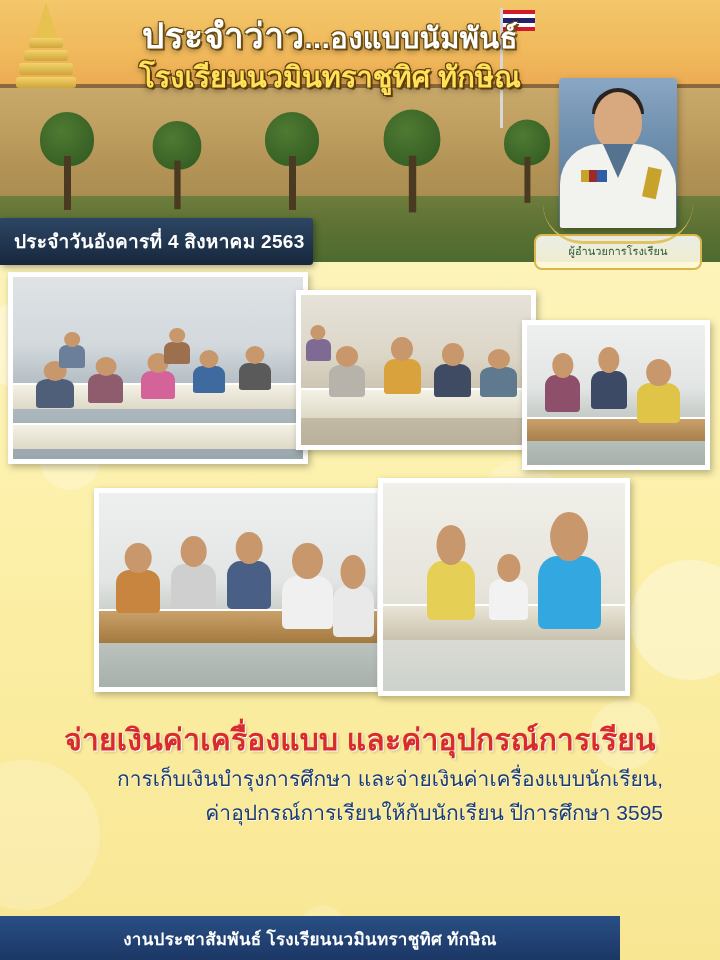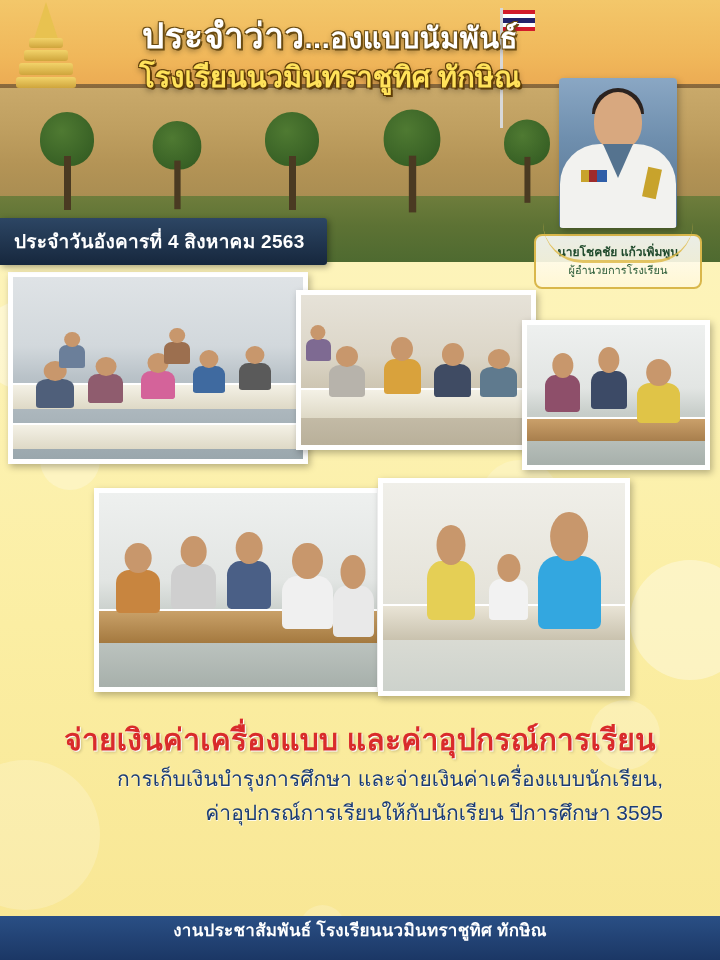--- a/index.html
+++ b/index.html
@@ -101,21 +101,21 @@
     font-size: 29px; font-weight: bold; color: #ffe25a;
     text-shadow: 2px 2px 0 #5e3d07, -1px -1px 0 #5e3d07, 1px -1px 0 #5e3d07, -1px 1px 0 #5e3d07, 0 3px 6px rgba(0,0,0,0.5);
     line-height: 1.2;
   }
 
   
   .date-ribbon {
     position: absolute; left: 0; top: 218px; z-index: 8;
     background: linear-gradient(180deg,#2d4664,#16273d);
     color: #ffffff; font-size: 19px; font-weight: bold;
-    padding: 8px 22px 9px 14px;
+    padding: 8px 8px 9px 14px;
     border-top-right-radius: 3px; border-bottom-right-radius: 3px;
     box-shadow: 2px 2px 6px rgba(0,0,0,0.35);
     letter-spacing: 0.3px;
   }
 
   
   .director {
     position: absolute; right: 18px; top: 78px; width: 168px; z-index: 9;
     text-align: center;
   }
@@ -203,23 +203,23 @@
     text-shadow: 1px 1px 0 #ffffff, 2px 2px 3px rgba(0,0,0,0.18);
     letter-spacing: 0.2px;
   }
   .body-text {
     position: absolute; left: 0; top: 762px; width: 663px; text-align: right;
     color: #1b3c74; font-size: 21px; line-height: 1.62; font-weight: normal;
   }
   .body-text div { text-shadow: 0.5px 0.5px 0 rgba(255,255,255,0.8); }
 
   .footer-bar {
-    position: absolute; left: 0; bottom: 0; width: 720px; height: 44px;
+    position: absolute; left: 0; bottom: 0; width: 620px; height: 44px;
     background: linear-gradient(180deg,#2a4f85,#1b3765);
-    display: flex; align-items: flex-start; justify-content: center;
+    display: flex; align-items: center; justify-content: center;
   }
   .footer-bar .txt { color: #ffffff; font-size: 17px; font-weight: bold; letter-spacing: 0.3px; }
 </style>
 </head>
 <body>
 
 <div class="poster">
 
   <div class="bokeh b1"></div>
   <div class="bokeh b2"></div>
@@ -307,21 +307,20 @@
   <div class="director">
     <div class="photo">
       <div class="uniform"></div>
       <div class="hair"></div>
       <div class="head"></div>
       <div class="collar"></div>
       <div class="medals"></div>
       <div class="sash"></div>
     </div>
     <div class="frame">
-      <div class="name">นายโชคชัย แก้วเพิ่มพูน</div>
       <div class="role">ผู้อำนวยการโรงเรียน</div>
     </div>
     <div class="laurel"></div>
   </div>
 
   <div class="photo ph1">
     <div class="inner">
       <div class="scene-room"></div>
       <div class="table-band" style="top:58%"></div>
       <div class="table-band" style="top:80%"></div>

